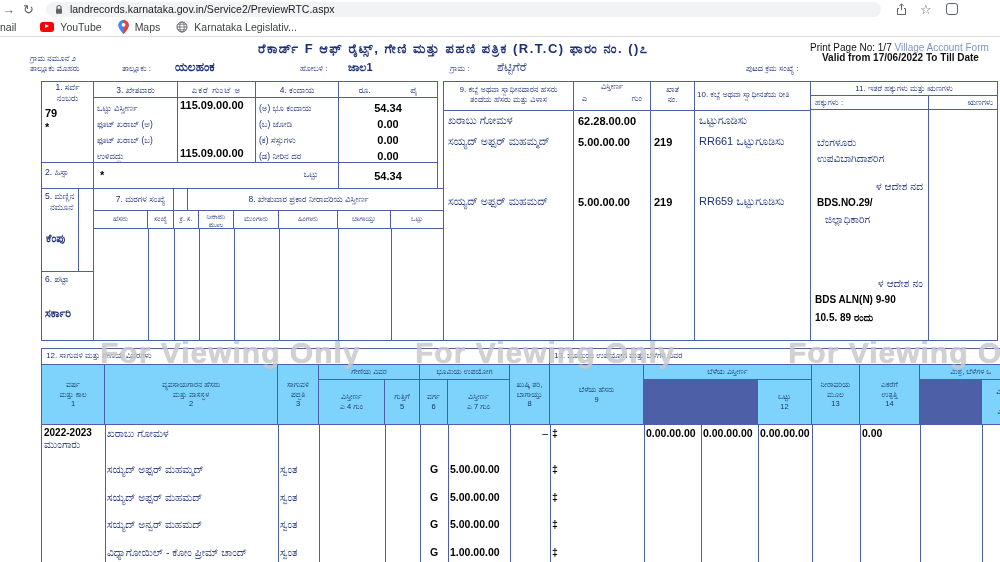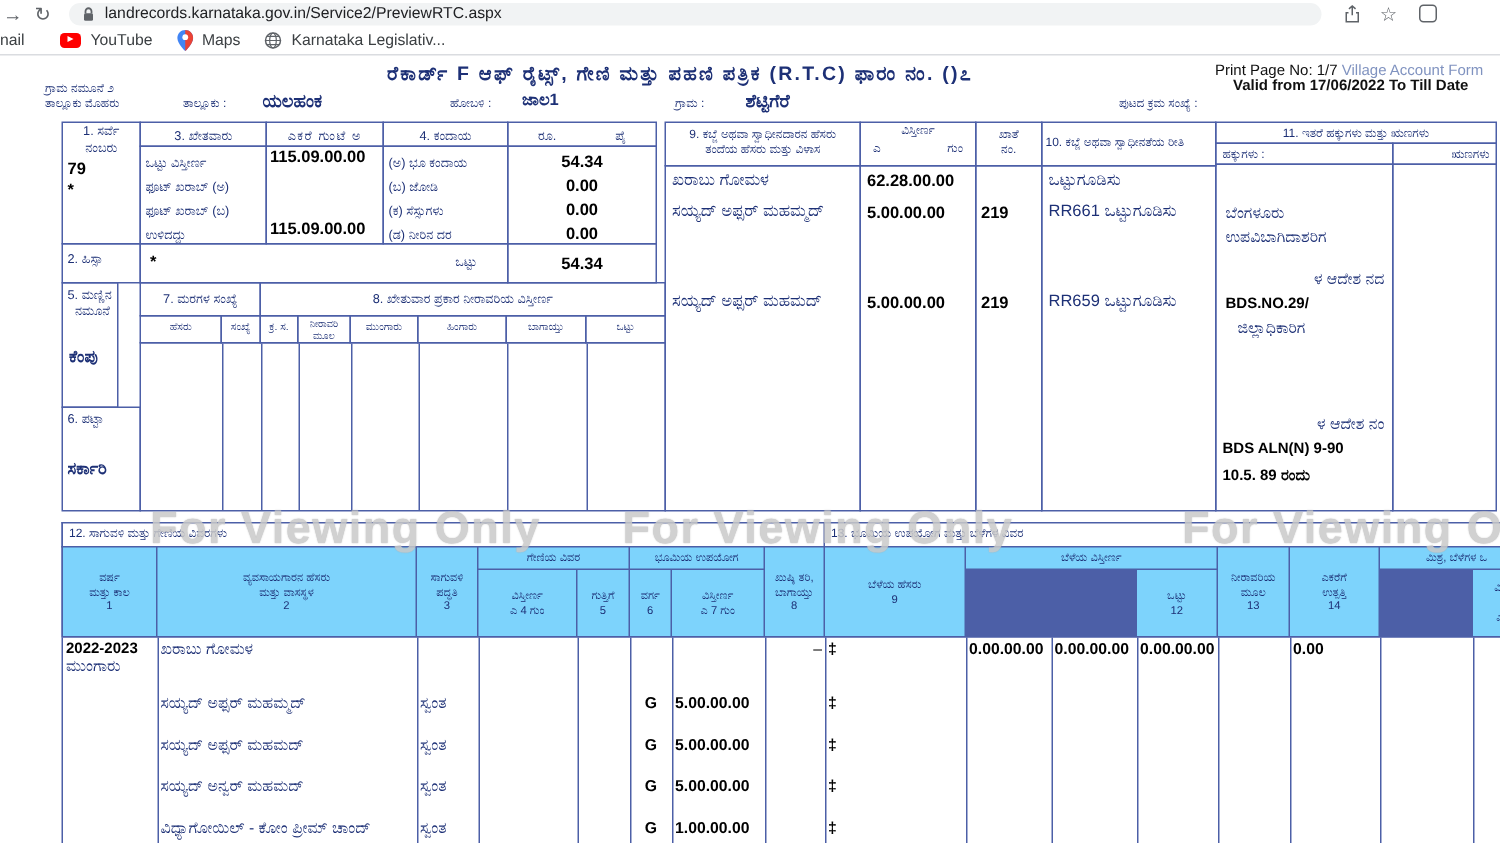--- a/index.html
+++ b/index.html
@@ -70,21 +70,21 @@
     <span style="color:#8093c0">Village Account Form</span>
   </div>
   <div class="abs" style="left:822px;top:52px;font-size:10px;font-weight:bold;color:#111;white-space:nowrap">Valid from 17/06/2022 To Till Date</div>
   <div class="abs kn8" style="left:30px;top:54px">ಗ್ರಾಮ ನಮೂನೆ ೨</div>
   <div class="abs kn8" style="left:30px;top:64px">ತಾಲ್ಲೂಕು ಮೊಹರು</div>
   <span class="abs kn8" style="left:122px;top:64px">ತಾಲ್ಲೂಕು :</span>
   <span class="abs" style="left:175px;top:60px;font-size:12px;font-weight:bold">ಯಲಹಂಕ</span>
   <span class="abs kn8" style="left:300px;top:64px">ಹೋಬಳಿ :</span>
   <span class="abs" style="left:348px;top:61px;font-size:11px;font-weight:bold">ಜಾಲ1</span>
   <span class="abs kn8" style="left:450px;top:64px">ಗ್ರಾಮ :</span>
-  <span class="abs" style="left:497px;top:60px;font-size:12px;font-weight:bold">ಶೆಟ್ಟಿಗೆರೆ</span>
+  <span class="abs" style="left:497px;top:60px;font-size:12px;font-weight:normal">ಶೆಟ್ಟಿಗೆರೆ</span>
   <span class="abs kn8" style="left:746px;top:64px">ಪುಟದ ಕ್ರಮ ಸಂಖ್ಯೆ :</span>
 
   <div>
 
     <div class="cell" style="left:41px;top:81px;width:53px;height:82px">
       <div class="ctr">1. ಸರ್ವೆ</div>
       <div class="ctr">ನಂಬರು</div>
       <div class="num" style="padding-left:3px;margin-top:4px">79</div>
       <div class="num" style="padding-left:3px">*</div>
     </div>
@@ -137,21 +137,21 @@
       <div class="num">0.00</div>
     </div>
     <div class="cell" style="left:93px;top:162px;width:246px;height:27px;display:flex;justify-content:space-between;padding:6px 20px 0 6px">
       <span class="num">*</span>
       <span>ಒಟ್ಟು</span>
     </div>
     <div class="cell ctr" style="left:338px;top:162px;width:100px;height:27px;padding-top:7px">
       <span class="num">54.34</span>
     </div>
 
-    <div class="cell ctr" style="left:93px;top:188px;width:81px;height:23px;padding-top:5px">
+    <div class="cell ctr" style="left:93px;top:188px;width:95px;height:23px;padding-top:5px">
       <span>7. ಮರಗಳ ಸಂಖ್ಯೆ</span>
     </div>
     <div class="cell ctr" style="left:173px;top:188px;width:271px;height:23px;padding-top:5px">
       <span>8. ಖೇತುವಾರ ಪ್ರಕಾರ ನೀರಾವರಿಯ ವಿಸ್ತೀರ್ಣ</span>
     </div>
     <div class="cell ctr kn7" style="left:93px;top:210px;width:55px;height:19px;padding-top:4px"><span>ಹೆಸರು</span></div>
     <div class="cell ctr kn7" style="left:147px;top:210px;width:27px;height:19px;padding-top:4px"><span>ಸಂಖ್ಯೆ</span></div>
     <div class="cell ctr kn7" style="left:173px;top:210px;width:26px;height:19px;padding-top:4px"><span>ಕ್ರ. ಸ.</span></div>
     <div class="cell ctr" style="left:198px;top:210px;width:36px;height:19px;font-size:6.5px;padding-top:2px"><span>ನೀರಾವರಿ ಮೂಲ</span></div>
     <div class="cell ctr kn7" style="left:233px;top:210px;width:46px;height:19px;padding-top:4px"><span>ಮುಂಗಾರು</span></div>

